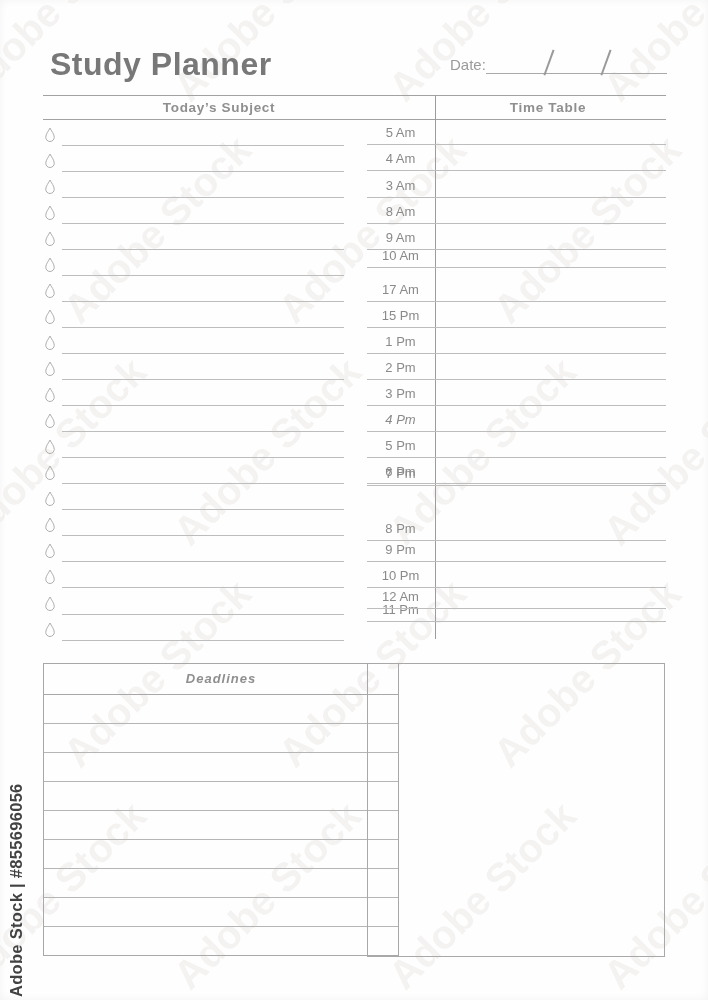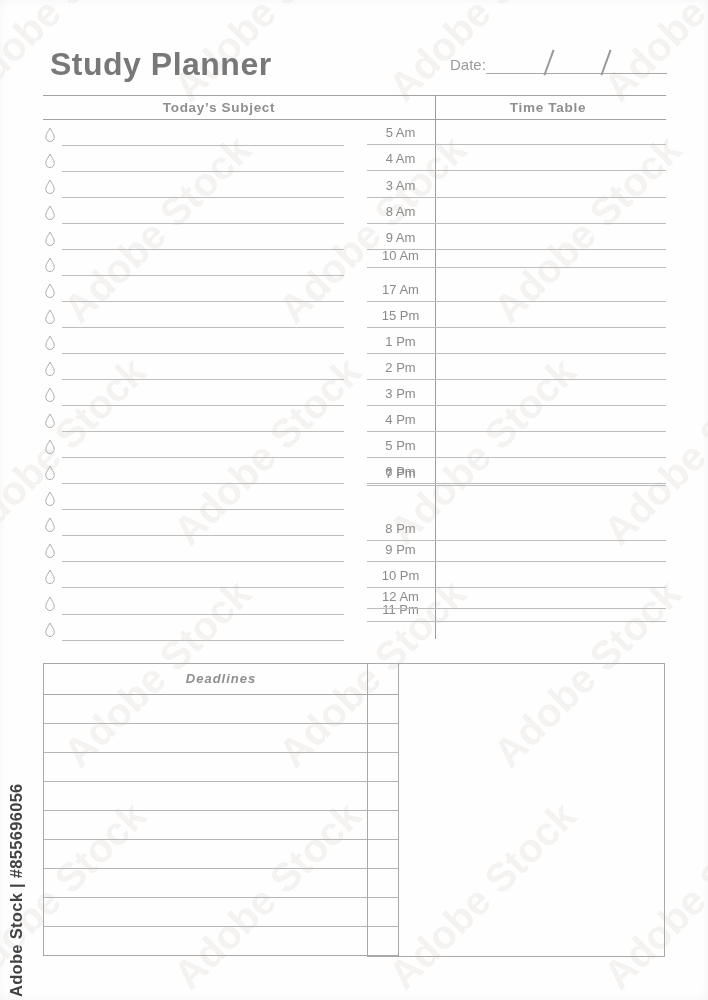--- a/index.html
+++ b/index.html
@@ -293,21 +293,21 @@
       </div>
       <div class="time-row" style="top: 326.8px;">
         <span class="slot-label">1 Pm</span>
       </div>
       <div class="time-row" style="top: 352.85px;">
         <span class="slot-label">2 Pm</span>
       </div>
       <div class="time-row" style="top: 378.9px;">
         <span class="slot-label">3 Pm</span>
       </div>
-      <div class="time-row" style="top: 404.95px;">
+      <div class="time-row" style="top: 404.95px; font-style: italic;">
         <span class="slot-label">4 Pm</span>
       </div>
       <div class="time-row" style="top: 431px;">
         <span class="slot-label">5 Pm</span>
       </div>
       <div class="time-row" style="top: 457.05px;">
         <span class="slot-label">6 Pm</span>
       </div>
       <div class="time-row" style="top: 459px;">
         <span class="slot-label">7 Pm</span>

